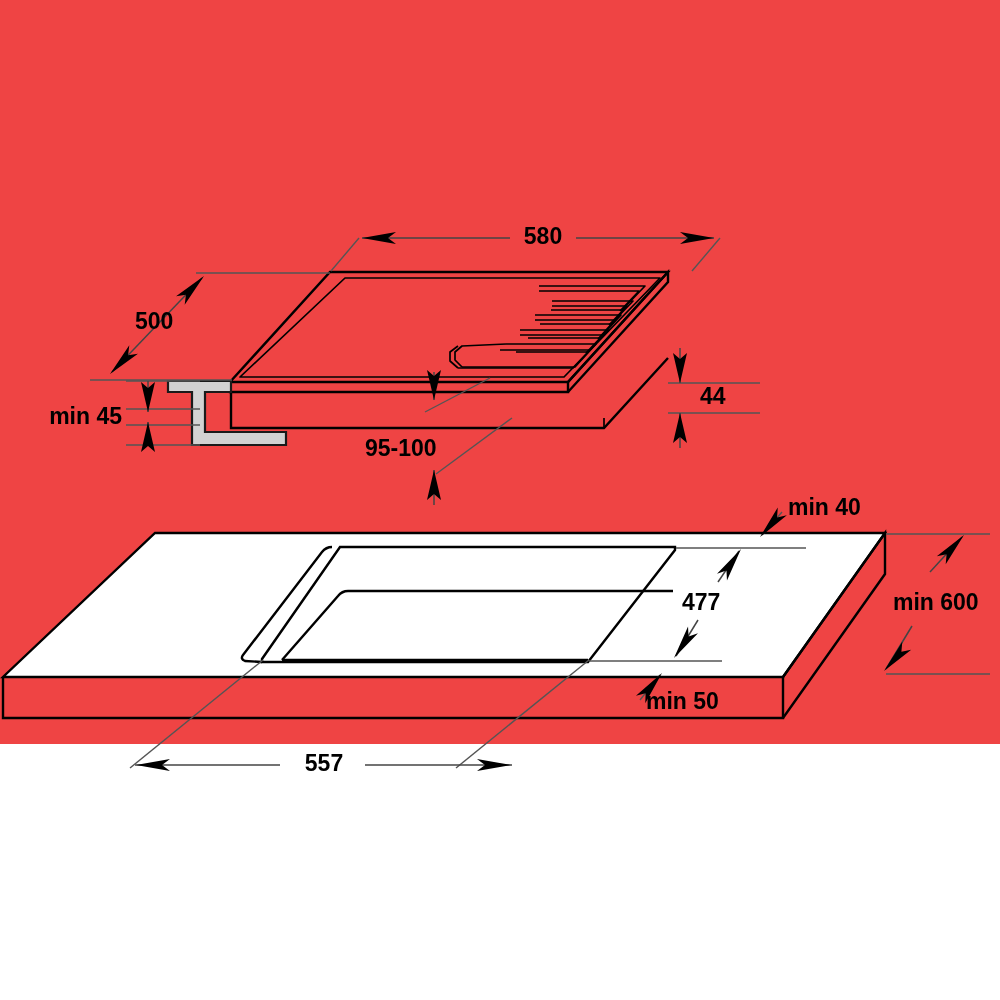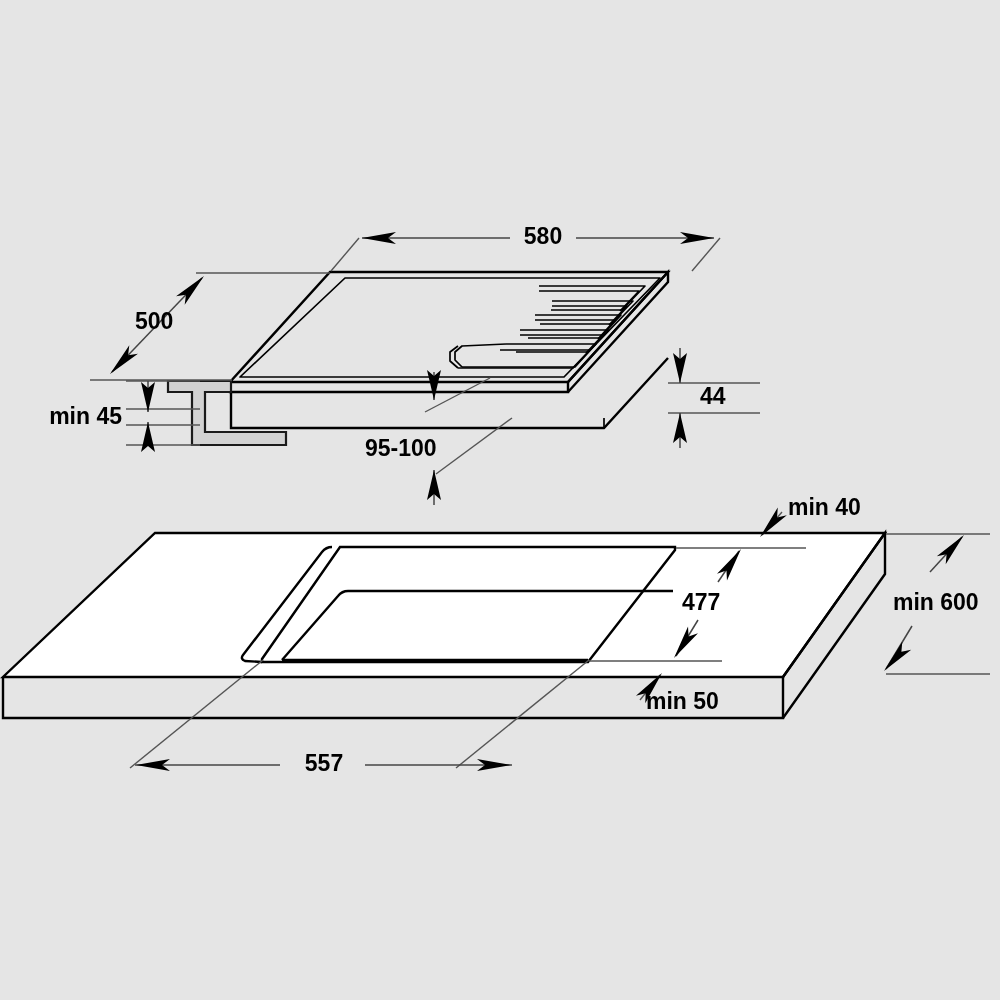--- a/index.html
+++ b/index.html
@@ -9,22 +9,22 @@
   }
   body {
     width: 1000px;
     height: 1000px;
     font-family: "Liberation Sans", sans-serif;
     overflow: hidden;
   }
   #drawing-root {
     position: relative;
     width: 1000px;
-    height: 1000px;
-    background: #e5e5e5;
+    height: 744px;
+    background: #ef4444;
   }
   svg#tech-drawing {
     display: block;
     width: 1000px;
     height: 1000px;
   }
   .obj-line {
     fill: none;
     stroke: #000000;
     stroke-width: 2.4;

